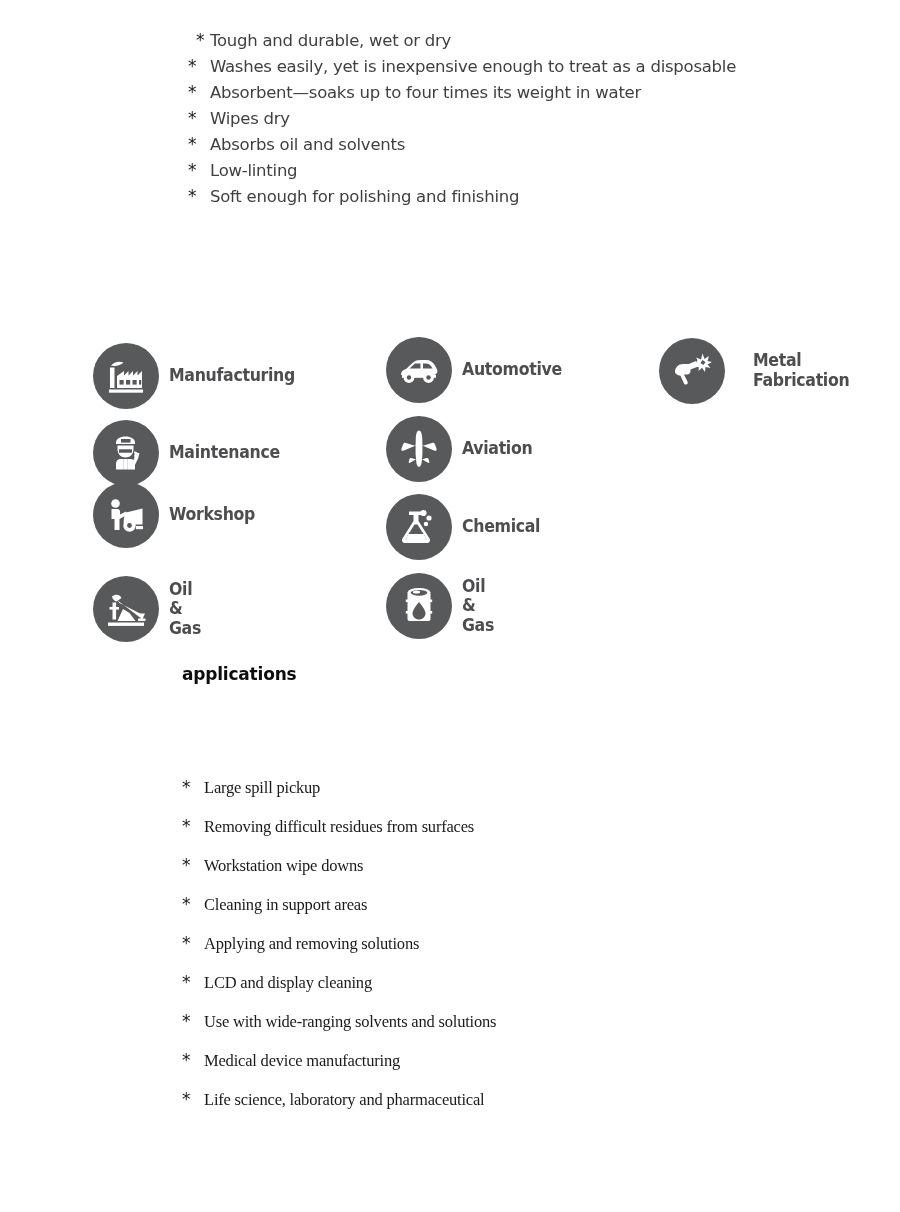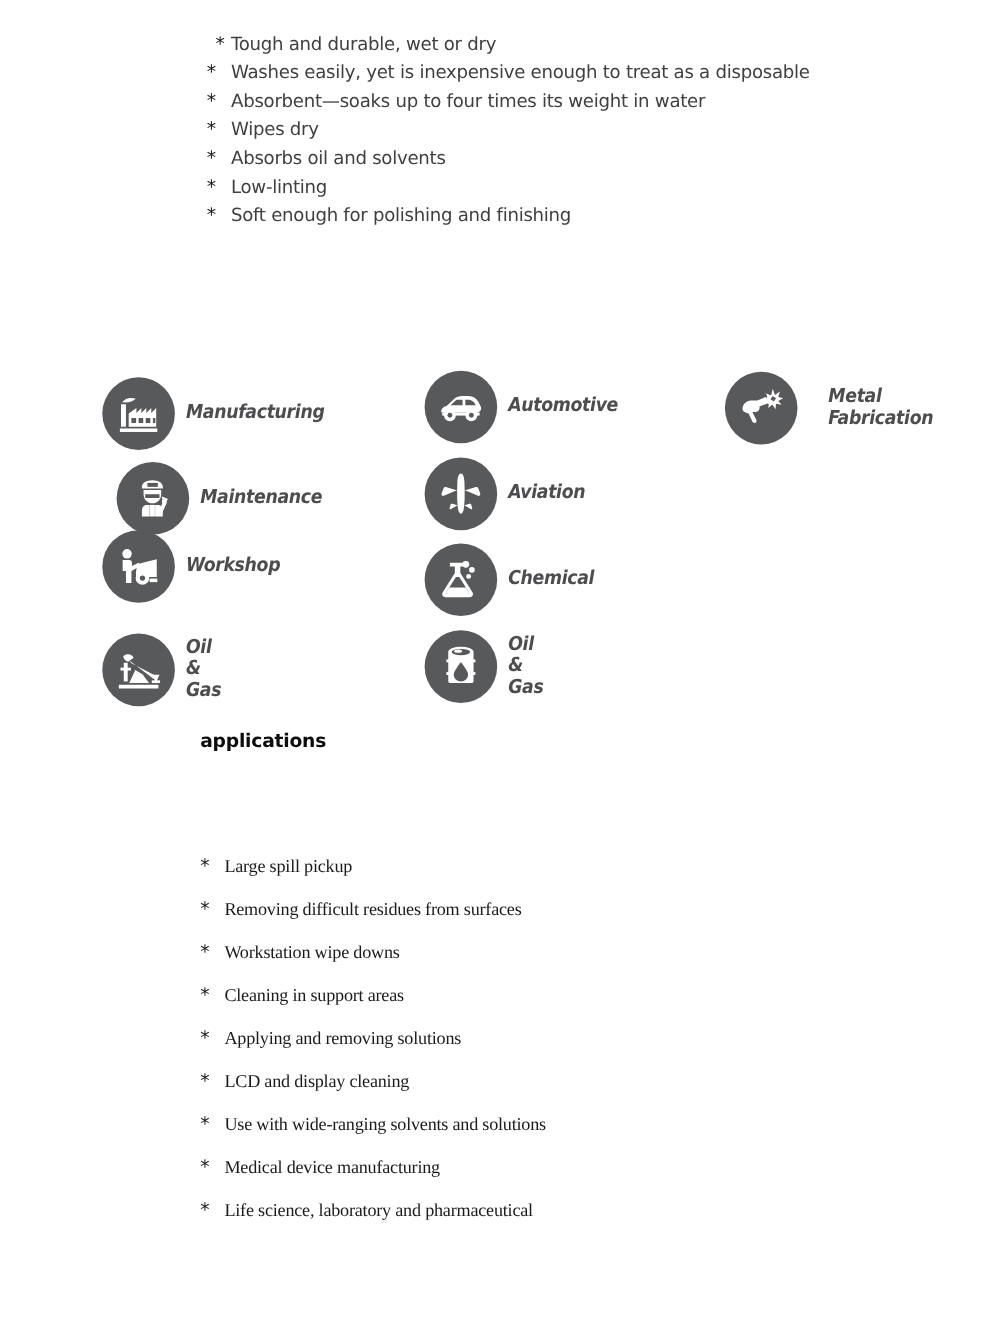--- a/index.html
+++ b/index.html
@@ -49,21 +49,20 @@
     white-space: nowrap;
   }
 
   
   #industries {
     position: absolute;
     left: 0;
     top: 330px;
     width: 900px;
     height: 320px;
-    font-style: italic;
   }
   .industry-col { position: absolute; top: 0; }
   #industry-col-0 { left: 93px; }
   #industry-col-1 { left: 386px; }
   #industry-col-2 { left: 659px; }
 
   .industry-item {
     position: absolute;
     display: flex;
     align-items: center;
@@ -85,21 +84,21 @@
     font-size: 17.5px;
     font-weight: 700;
     color: #4d4d4f;
     line-height: 1.12;
     letter-spacing: -0.3px;
     white-space: pre-line;
   }
 
   
   #industry-col-0 .industry-item:nth-child(1) { top: 13px;  left: 0; }
-  #industry-col-0 .industry-item:nth-child(2) { top: 90px;  left: 13px; }
+  #industry-col-0 .industry-item:nth-child(2) { top: 90px;  left: 0; }
   #industry-col-0 .industry-item:nth-child(3) { top: 152px; left: 0; }
   #industry-col-0 .industry-item:nth-child(4) { top: 246px; left: 0; }
   
   #industry-col-1 .industry-item:nth-child(1) { top: 7px;   left: 0; }
   #industry-col-1 .industry-item:nth-child(2) { top: 86px;  left: 0; }
   #industry-col-1 .industry-item:nth-child(3) { top: 164px; left: 0; }
   #industry-col-1 .industry-item:nth-child(4) { top: 243px; left: 0; }
   
   #industry-col-2 .industry-item:nth-child(1) { top: 8px;   left: 0; gap: 28px; }
 

